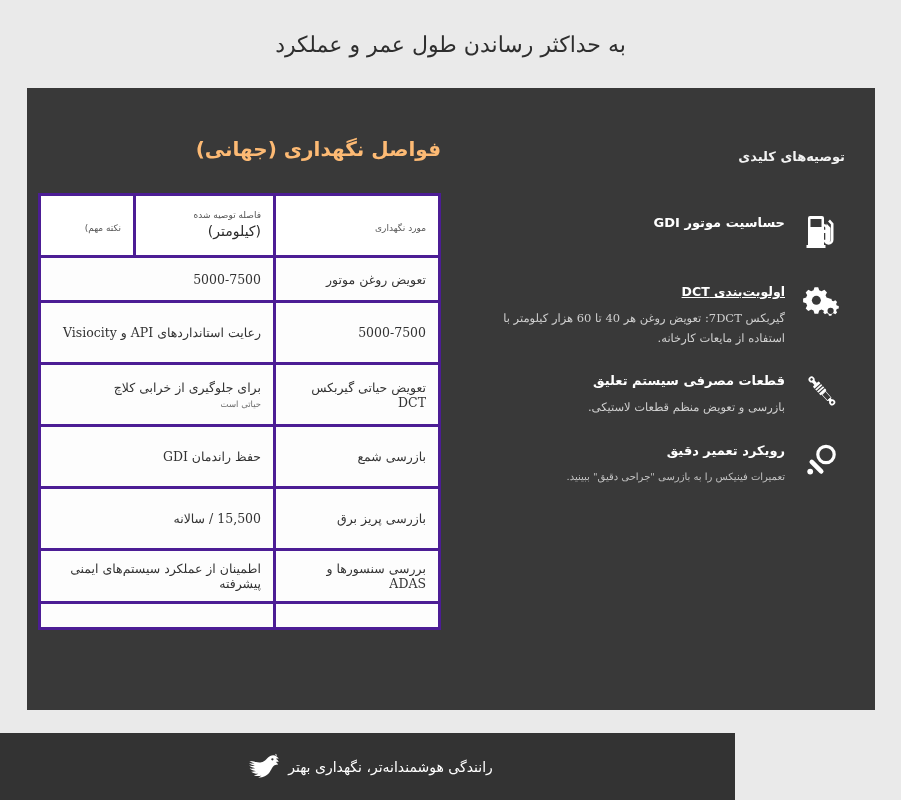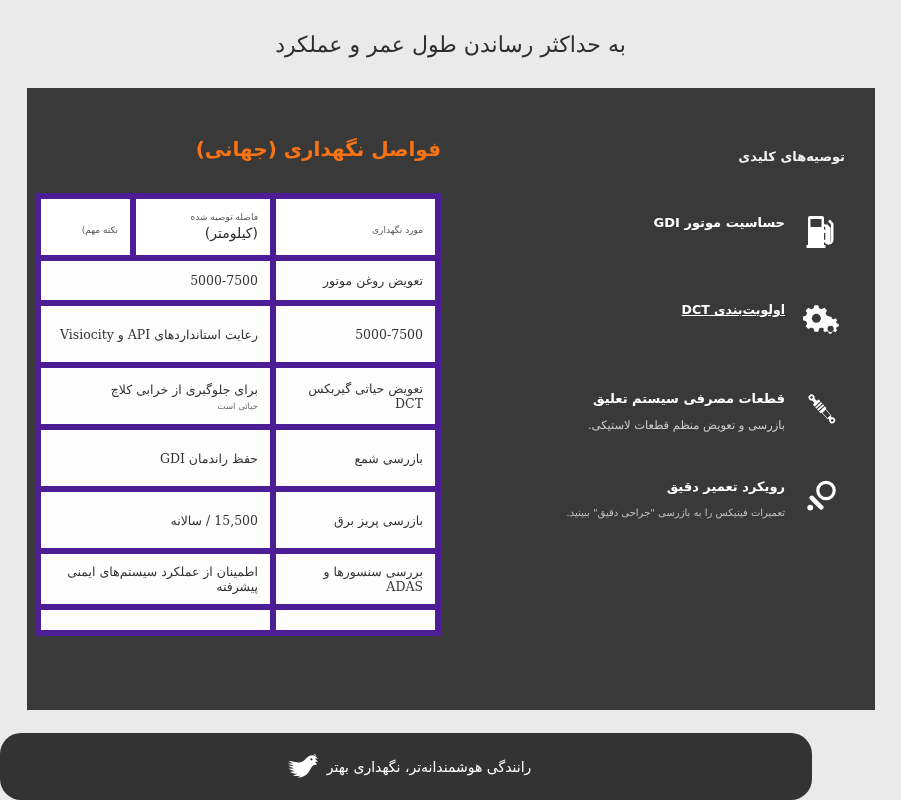--- a/index.html
+++ b/index.html
@@ -49,38 +49,38 @@
   .table-section {
     width: 440px;
     box-sizing: border-box;
     padding: 30px 26px 0 14px;
     direction: rtl;
   }
   .section-heading {
     font-family: "DejaVu Sans", "Liberation Sans", sans-serif;
     font-size: 20px;
     font-weight: 700;
-    color: #f97316;
+    color: #fdba74;
     margin: 18px 0 0 0;
     line-height: 1.3;
     text-align: right;
   }
 
   .maint-table {
     margin-top: 31px;
     width: 400px;
     border-collapse: collapse;
     background: #fdfdfd;
     border: 1px solid #d6d6d6;
     table-layout: fixed;
     direction: rtl;
   }
   .maint-table th,
   .maint-table td {
-    border: 6px solid #4c1d95;
+    border: 3px solid #4c1d95;
     vertical-align: middle;
     text-align: right;
     padding: 10px 12px;
     box-sizing: border-box;
   }
   .maint-table col.c-item   { width: 165px; }
   .maint-table col.c-interval { width: 140px; }
   .maint-table col.c-note   { width: 95px; }
 
   .maint-table thead th {
@@ -136,21 +136,21 @@
     font-size: 13px;
     font-weight: 700;
     color: #f2f2f2;
     margin: 13px 0 0 0;
     text-align: right;
   }
   .tips-list {
     margin-top: 50px;
     display: flex;
     flex-direction: column;
-    gap: 42px;
+    gap: 24px;
   }
   .tip {
     display: flex;
     flex-direction: row-reverse;
     align-items: flex-start;
     gap: 14px;
   }
   .tip-icon {
     flex: 0 0 46px;
     width: 46px;
@@ -185,30 +185,29 @@
     line-height: 1.9;
     color: #c4c4c4;
   }
   .tip.small-title .tip-title { font-size: 12.5px; text-decoration: underline; }
 
   
   .footer-bar {
     position: absolute;
     left: 0;
     top: 733px;
-    width: 812px;
+    width: 735px;
     height: 67px;
     background: #333333;
     display: flex;
     flex-direction: row-reverse;
     align-items: center;
     justify-content: center;
     gap: 4px;
     direction: rtl;
-    border-radius: 21px;
   }
   .footer-text {
     font-size: 14px;
     color: #ffffff;
     font-family: "DejaVu Sans", "Liberation Sans", sans-serif;
     letter-spacing: 0.2px;
   }
   .footer-logo {
     width: 42px;
     height: 38px;
@@ -306,20 +305,21 @@
         <div class="tip-icon">
           <svg width="40" height="36" viewBox="0 0 40 36" fill="#ffffff" aria-hidden="true">
             <path d="M16.2 3.2l1 3.1a8.6 8.6 0 0 1 2.3 1l2.9-1.5 2.6 2.6-1.5 2.9c.45.72.78 1.5 1 2.3l3.1 1v3.7l-3.1 1c-.22.8-.55 1.58-1 2.3l1.5 2.9-2.6 2.6-2.9-1.5a8.6 8.6 0 0 1-2.3 1l-1 3.1h-3.7l-1-3.1a8.6 8.6 0 0 1-2.3-1l-2.9 1.5-2.6-2.6 1.5-2.9a8.6 8.6 0 0 1-1-2.3l-3.1-1v-3.7l3.1-1c.22-.8.55-1.58 1-2.3L3.7 8.4l2.6-2.6 2.9 1.5a8.6 8.6 0 0 1 2.3-1l1-3.1h3.7z"></path>
             <circle cx="14.35" cy="16.35" r="4.5" fill="#393939"></circle>
             <path d="M29.5 18.8l.7 2.2c.56.17 1.09.4 1.6.7l2.05-1.05 1.85 1.85-1.05 2.05c.3.5.53 1.04.7 1.6l2.2.7v2.6l-2.2.7c-.17.56-.4 1.1-.7 1.6l1.05 2.05-1.85 1.85-2.05-1.05c-.51.3-1.04.53-1.6.7l-.7 2.2h-2.6l-.7-2.2a6.1 6.1 0 0 1-1.6-.7l-2.05 1.05-1.85-1.85 1.05-2.05a6.1 6.1 0 0 1-.7-1.6l-2.2-.7v-2.6l2.2-.7c.17-.56.4-1.1.7-1.6l-1.05-2.05 1.85-1.85 2.05 1.05c.5-.3 1.04-.53 1.6-.7l.7-2.2h2.6z" transform="translate(0,-4.5) scale(0.92) translate(2.4,2)"></path>
             <circle cx="28.6" cy="26.8" r="3.1" fill="#393939"></circle>
           </svg>
         </div>
         <div class="tip-body">
           <div class="tip-title">اولویت‌بندی DCT</div>
+          <div class="tip-desc">گیربکس 7DCT: تعویض روغن هر 40 تا 60 هزار کیلومتر با استفاده از مایعات کارخانه.</div>
         </div>
       </div>
 
       <div class="tip">
         <div class="tip-icon">
           <svg width="38" height="38" viewBox="0 0 38 38" fill="none" aria-hidden="true">
             <g transform="rotate(-42 19 19)">
               <rect x="15" y="9.5" width="8" height="12" rx="1" fill="#ffffff"></rect>
               <rect x="16.3" y="21" width="5.4" height="9.5" rx="0.8" fill="#ffffff"></rect>
               <rect x="16.9" y="22" width="4.2" height="7.6" fill="#393939"></rect>

